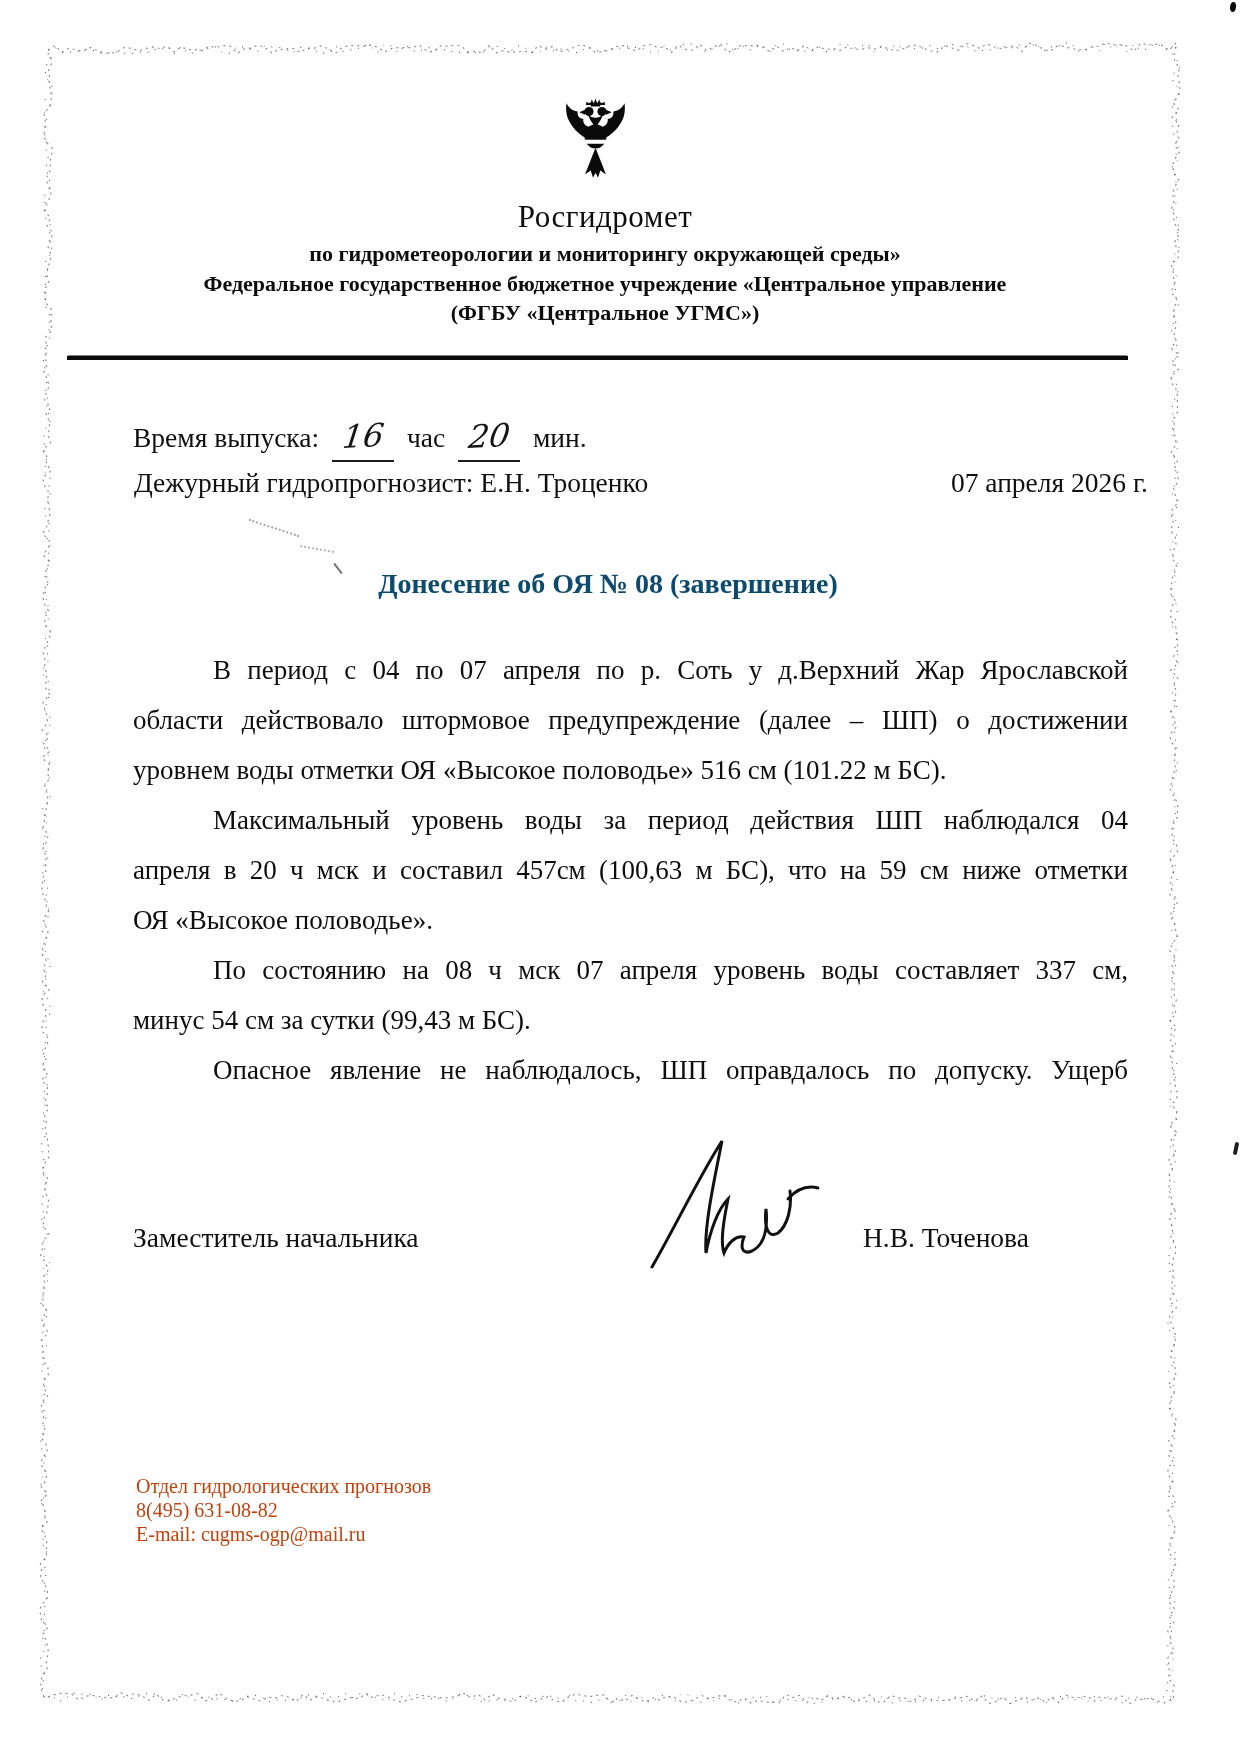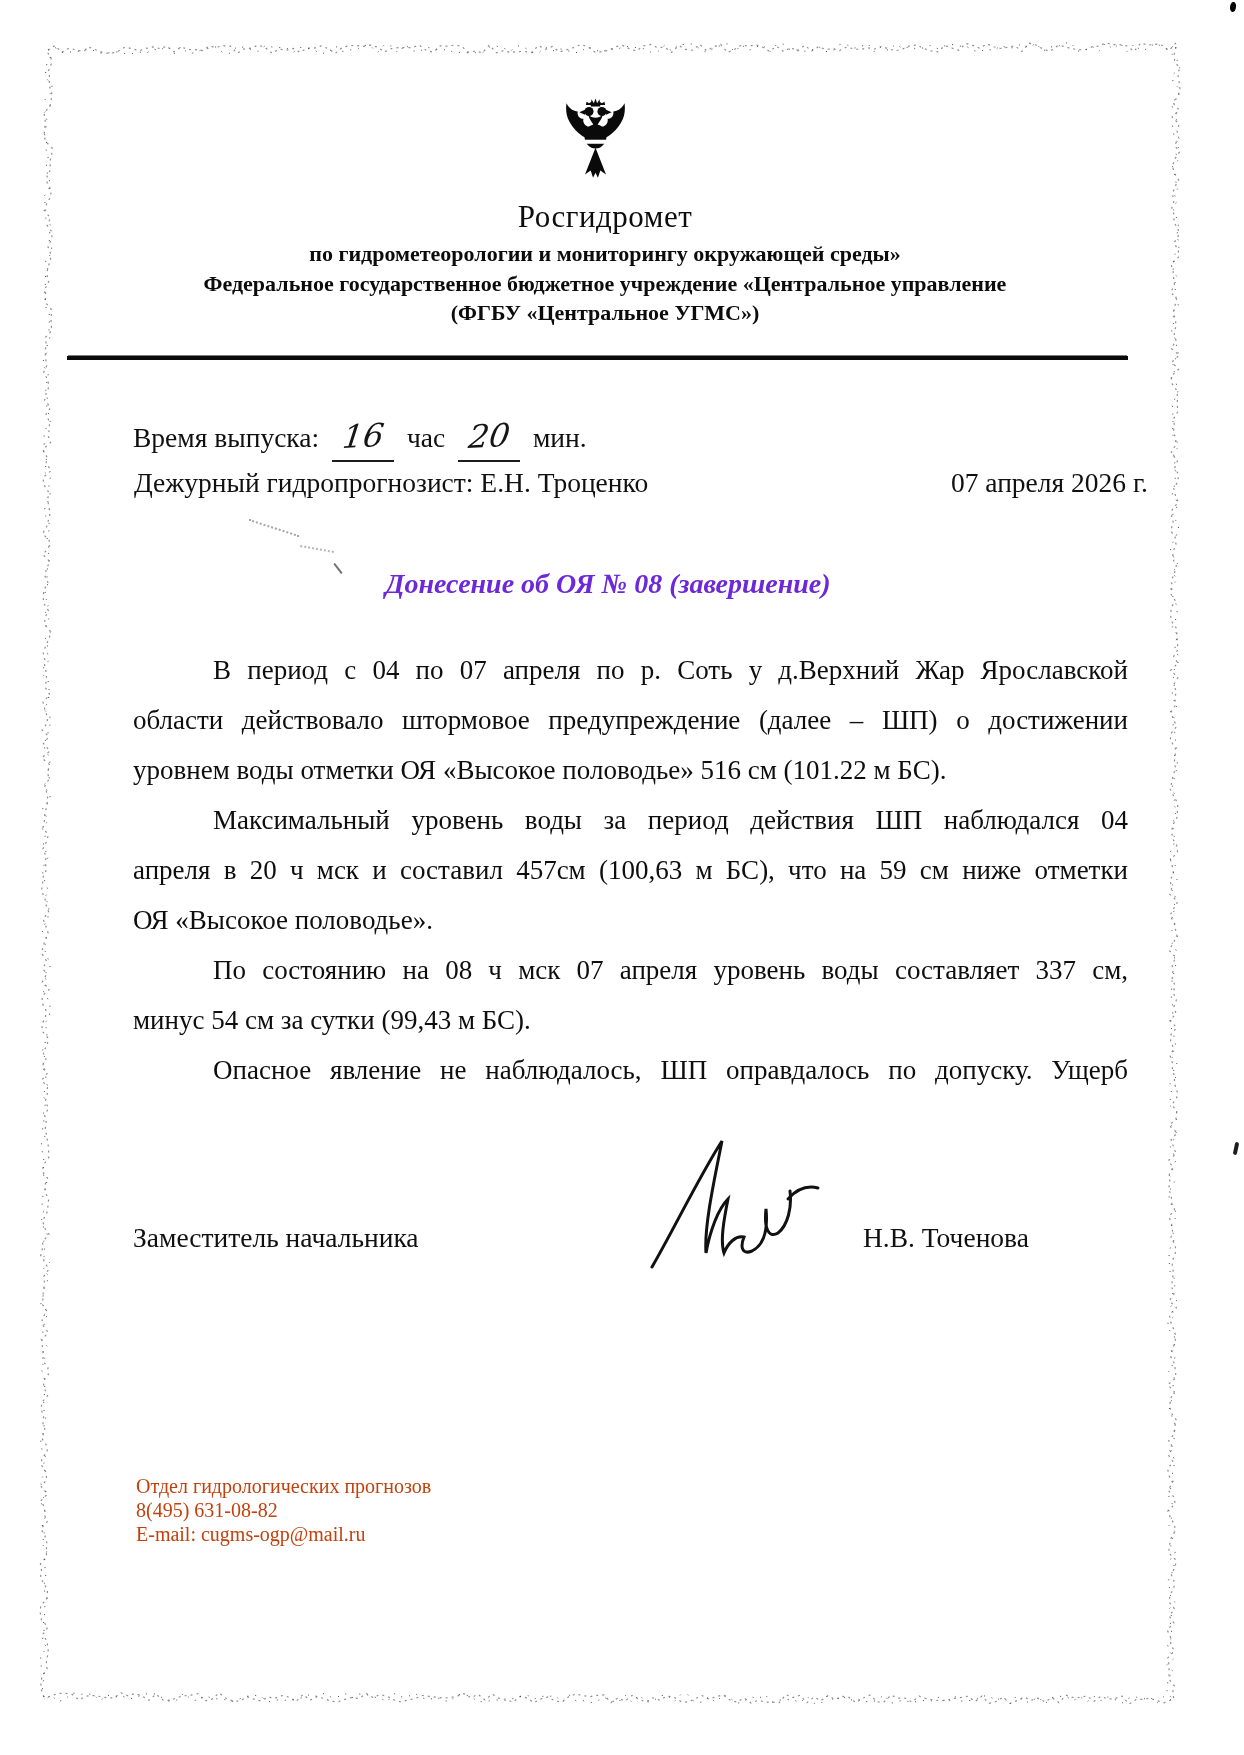--- a/index.html
+++ b/index.html
@@ -21,21 +21,21 @@
   .metaline{font-size:27.5px;line-height:40px;white-space:nowrap;}
   .hand{
     display:inline-block;font-family:"DejaVu Serif", serif;font-style:italic;
     font-size:32px;line-height:30px;transform:skewX(-10deg) rotate(-3deg);
     color:#151515;
   }
   .handwrap{display:inline-block;min-width:54px;text-align:center;
     border-bottom:2px solid #1c1c1c;margin:0 6px;padding:0 4px 2px 4px;}
   
   .rtitle{left:133px;top:568px;width:950px;text-align:center;
-    font-weight:700;font-style:italic;font-size:28px;color:#6d28d9;}
+    font-weight:700;font-size:28px;color:#0c4a6e;}
   
   .bodyblock{left:133px;top:645px;width:995px;font-size:27px;color:#0e0e0e;}
   .bline{line-height:50px;text-align:justify;text-align-last:justify;
     height:50px;overflow:visible;}
   .bline.first{padding-left:80px;}
   .bline.last{text-align:left;text-align-last:left;}
   
   .sigpos{left:133px;top:1218px;font-size:27.5px;line-height:40px;}
   .signame{left:863px;top:1218px;font-size:27.5px;line-height:40px;}
   

